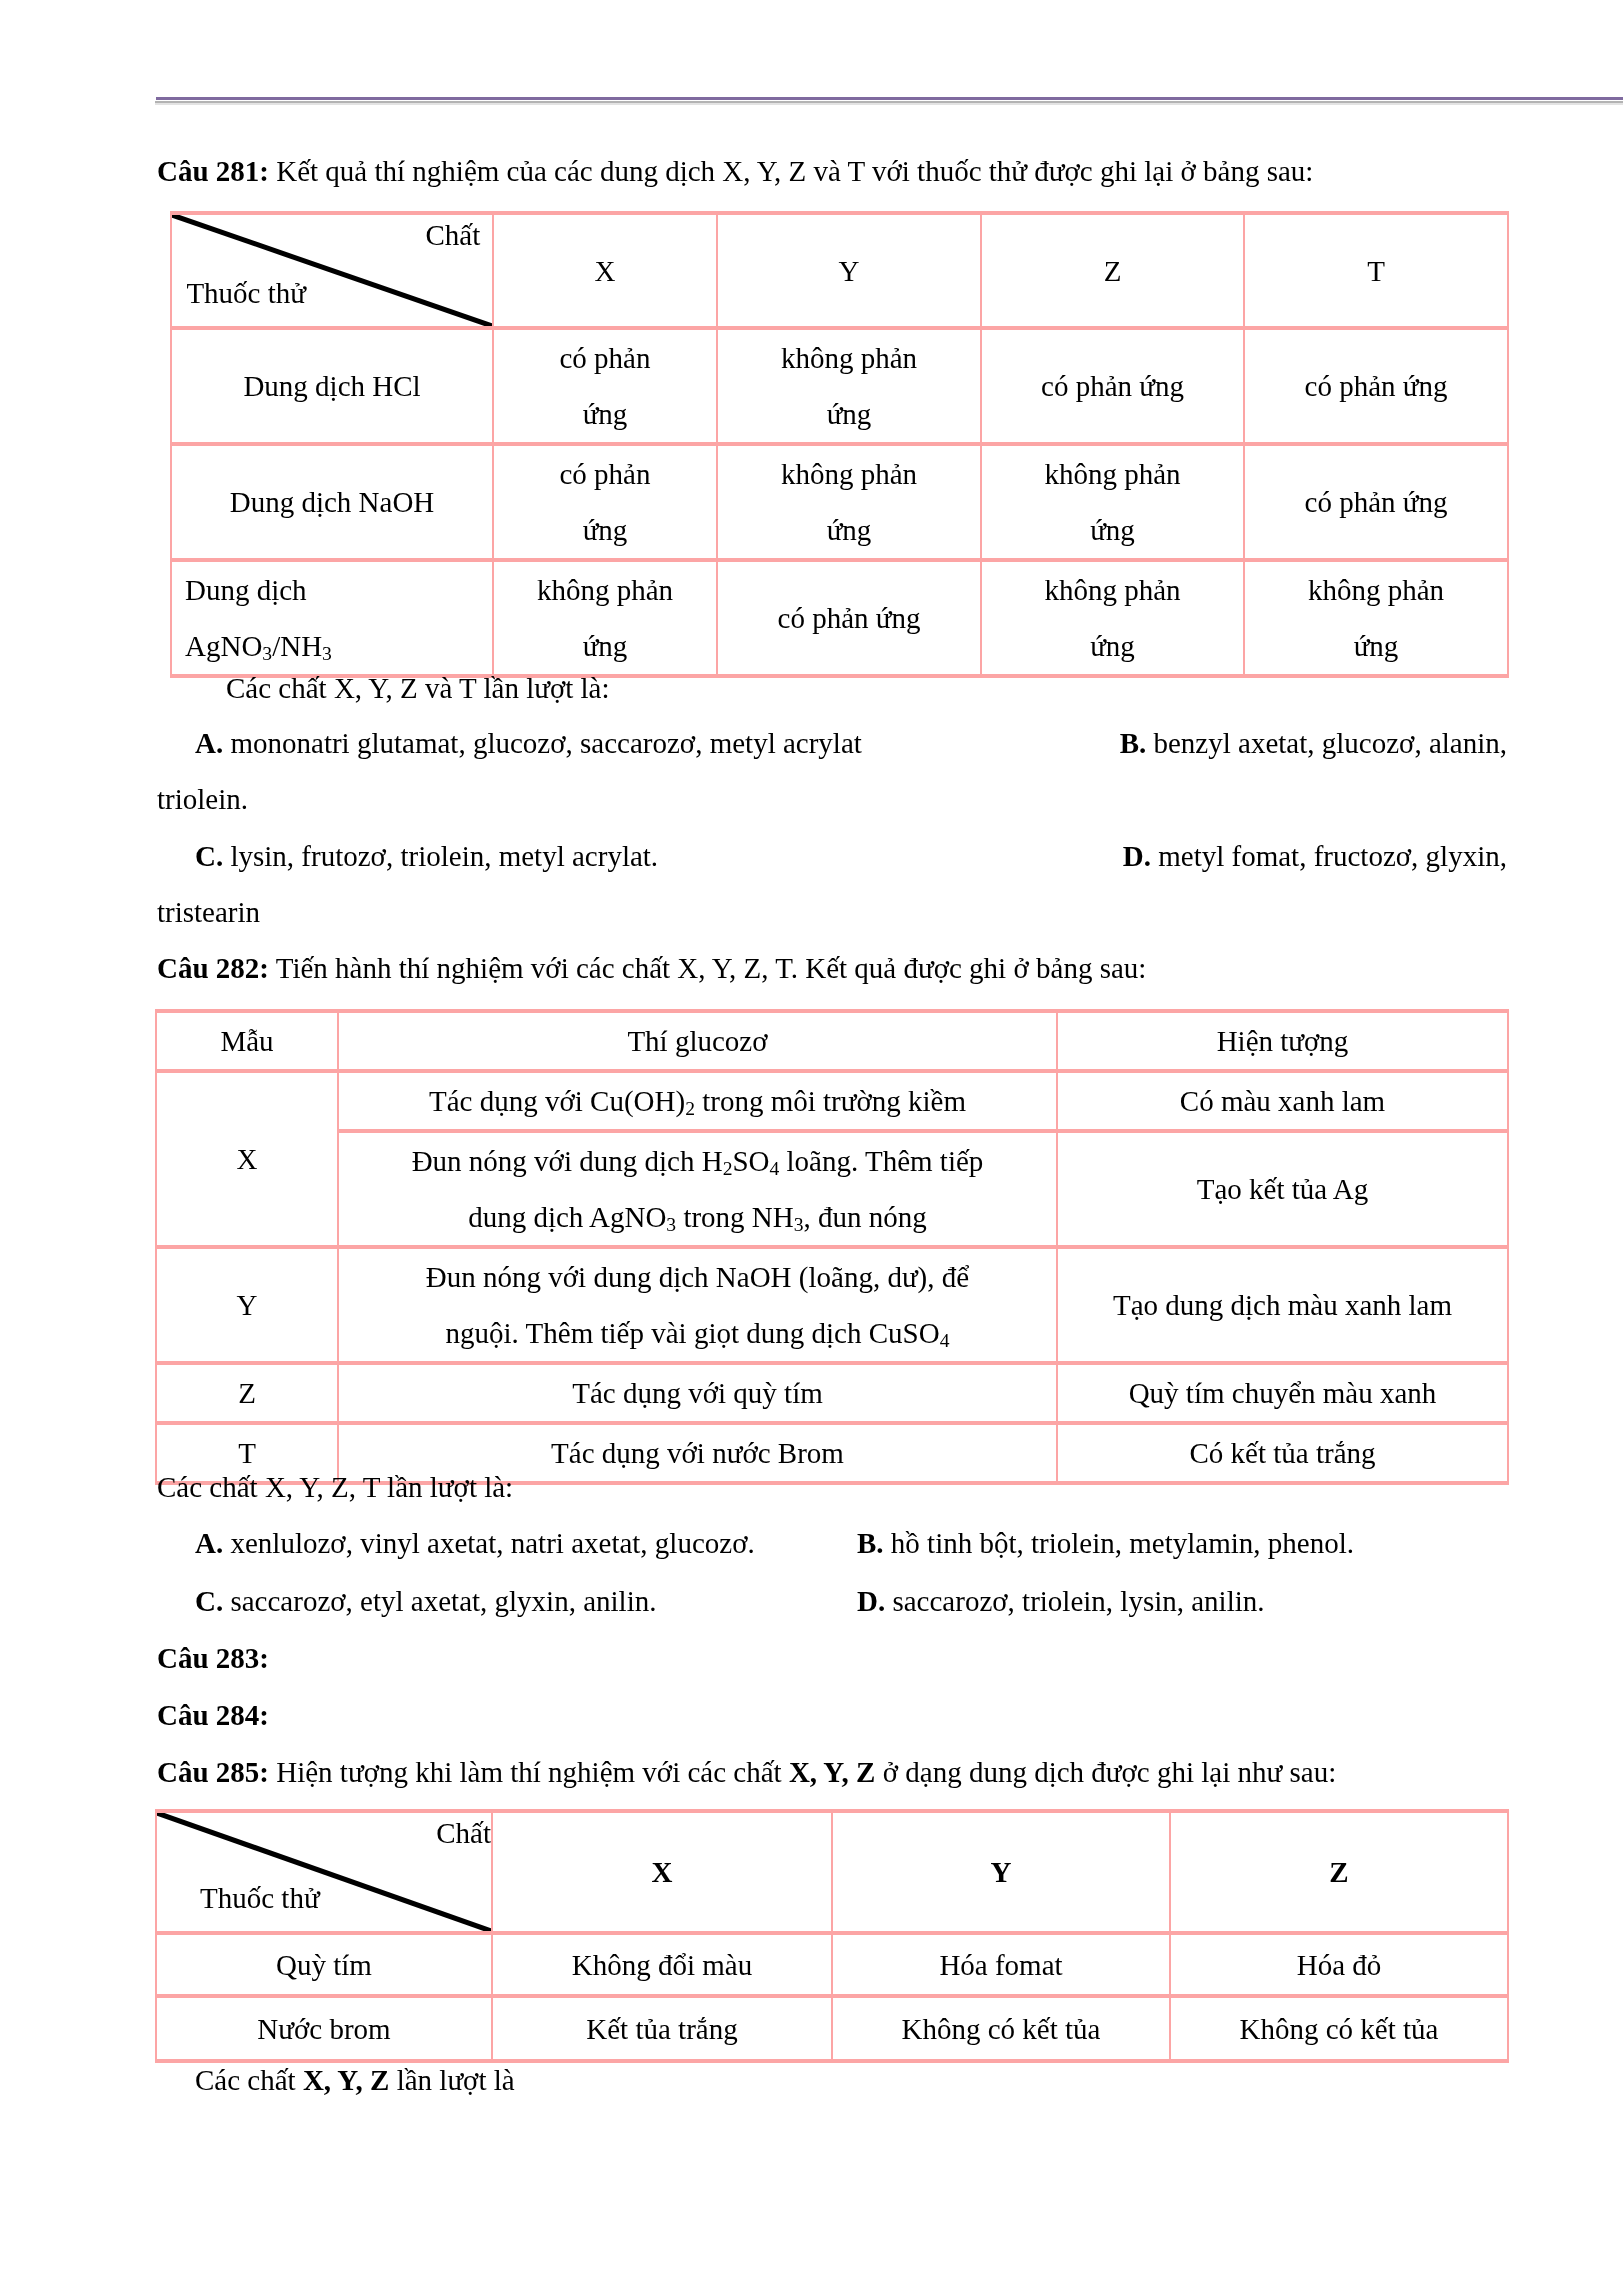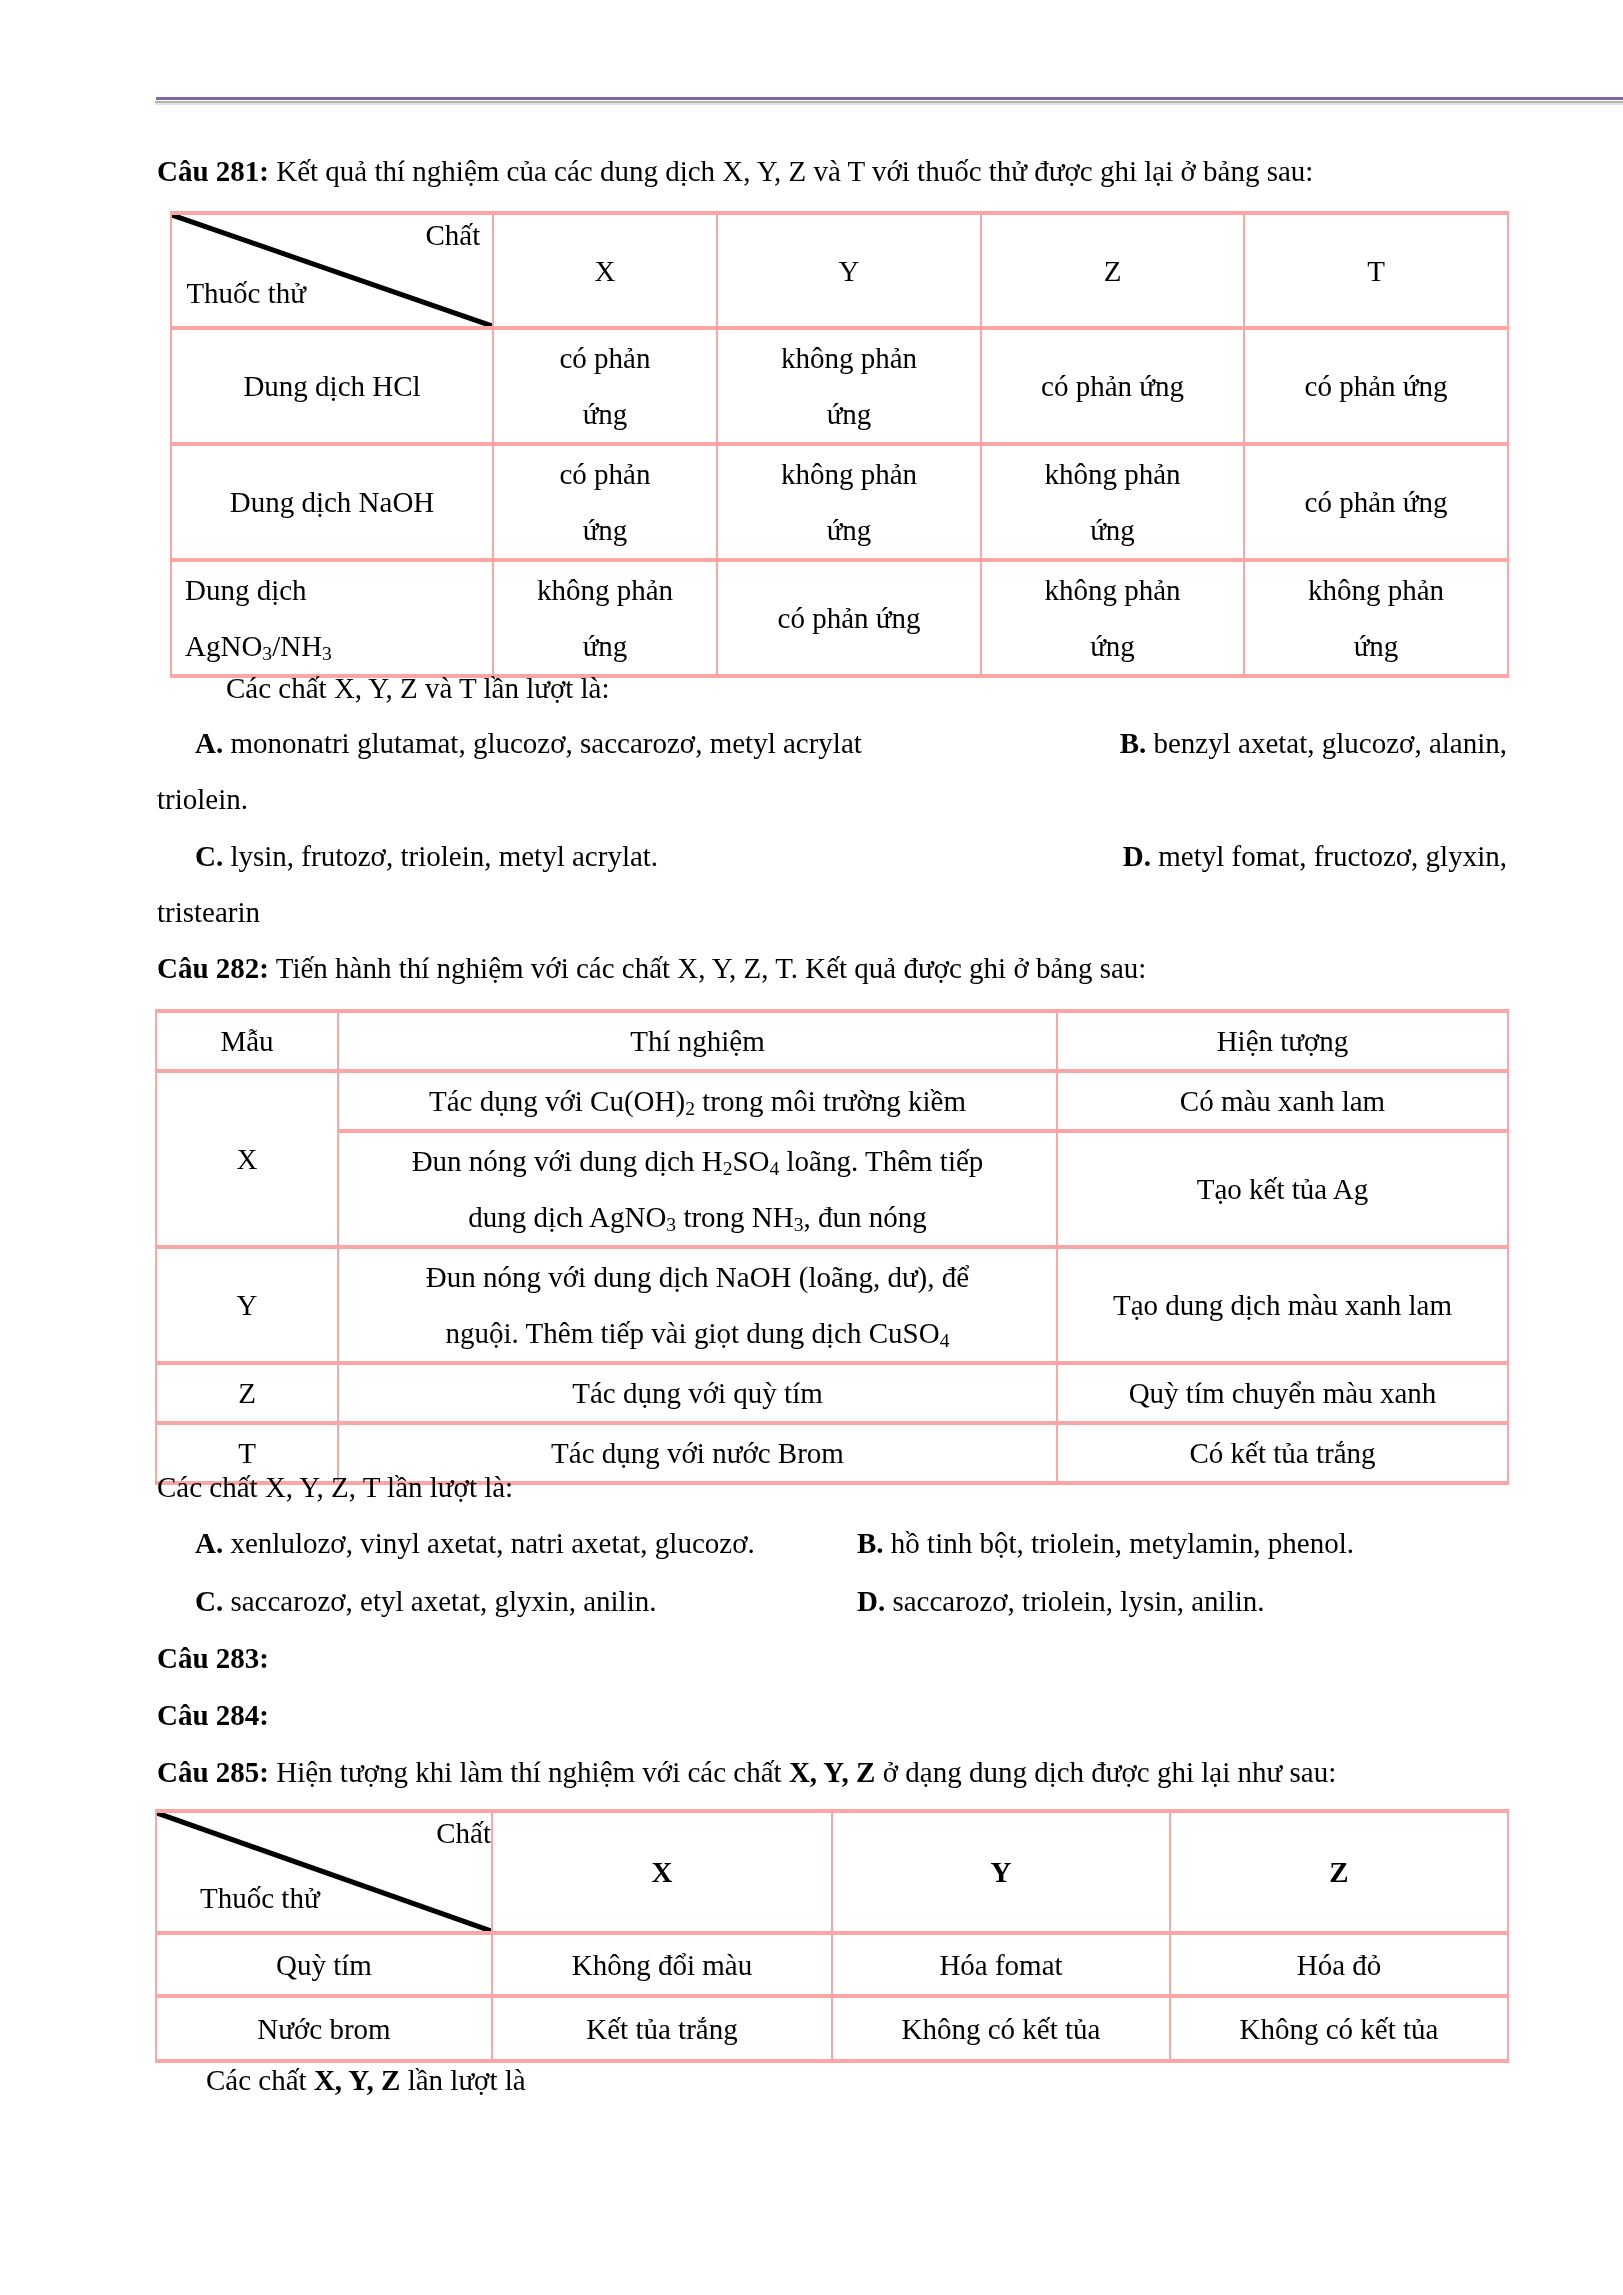--- a/index.html
+++ b/index.html
@@ -114,21 +114,21 @@
 
 <table class="grid" style="left:155px; top:1009px; width:1352px; height:459px;">
   <colgroup>
       <col style="width:182px">
       <col style="width:719px">
       <col style="width:451px">
     </colgroup>
   <tbody>
       <tr style="height:57px;">
     <td>Mẫu</td>
-    <td>Thí nghiệm</td>
+    <td>Thí glucozơ</td>
     <td>Hiện tượng</td>
   </tr>
   <tr class="thick-top" style="height:58px;">
     <td rowspan="2">X</td>
     <td><span>Tác dụng  với Cu(OH)</span><sub>2</sub><span> trong  môi trường  kiềm</span></td>
     <td>Có màu xanh lam</td>
   </tr>
   <tr class="thick-top" style="height:114px;">
     <td>
       <div><span>Đun nóng  với dung dịch H</span><sub>2</sub><span>SO</span><sub>4</sub><span> loãng.  Thêm  tiếp</span></div>
@@ -202,16 +202,16 @@
   </tr>
   <tr class="thick-top" style="height:65px;">
     <td>Nước brom</td>
     <td>Kết tủa  trắng</td>
     <td>Không  có kết tủa</td>
     <td>Không  có kết tủa</td>
   </tr>
 </tbody>
   </table>
 
-<div class="line" style="left:206px; top:2061px;text-align:right;">
+<div class="line" style="left:195px; top:2061px;text-align:right;">
   <span>Các chất </span><span class="b">X, Y,  Z</span><span> lần  lượt  là</span>
 </div>
 
 
 </body></html>

